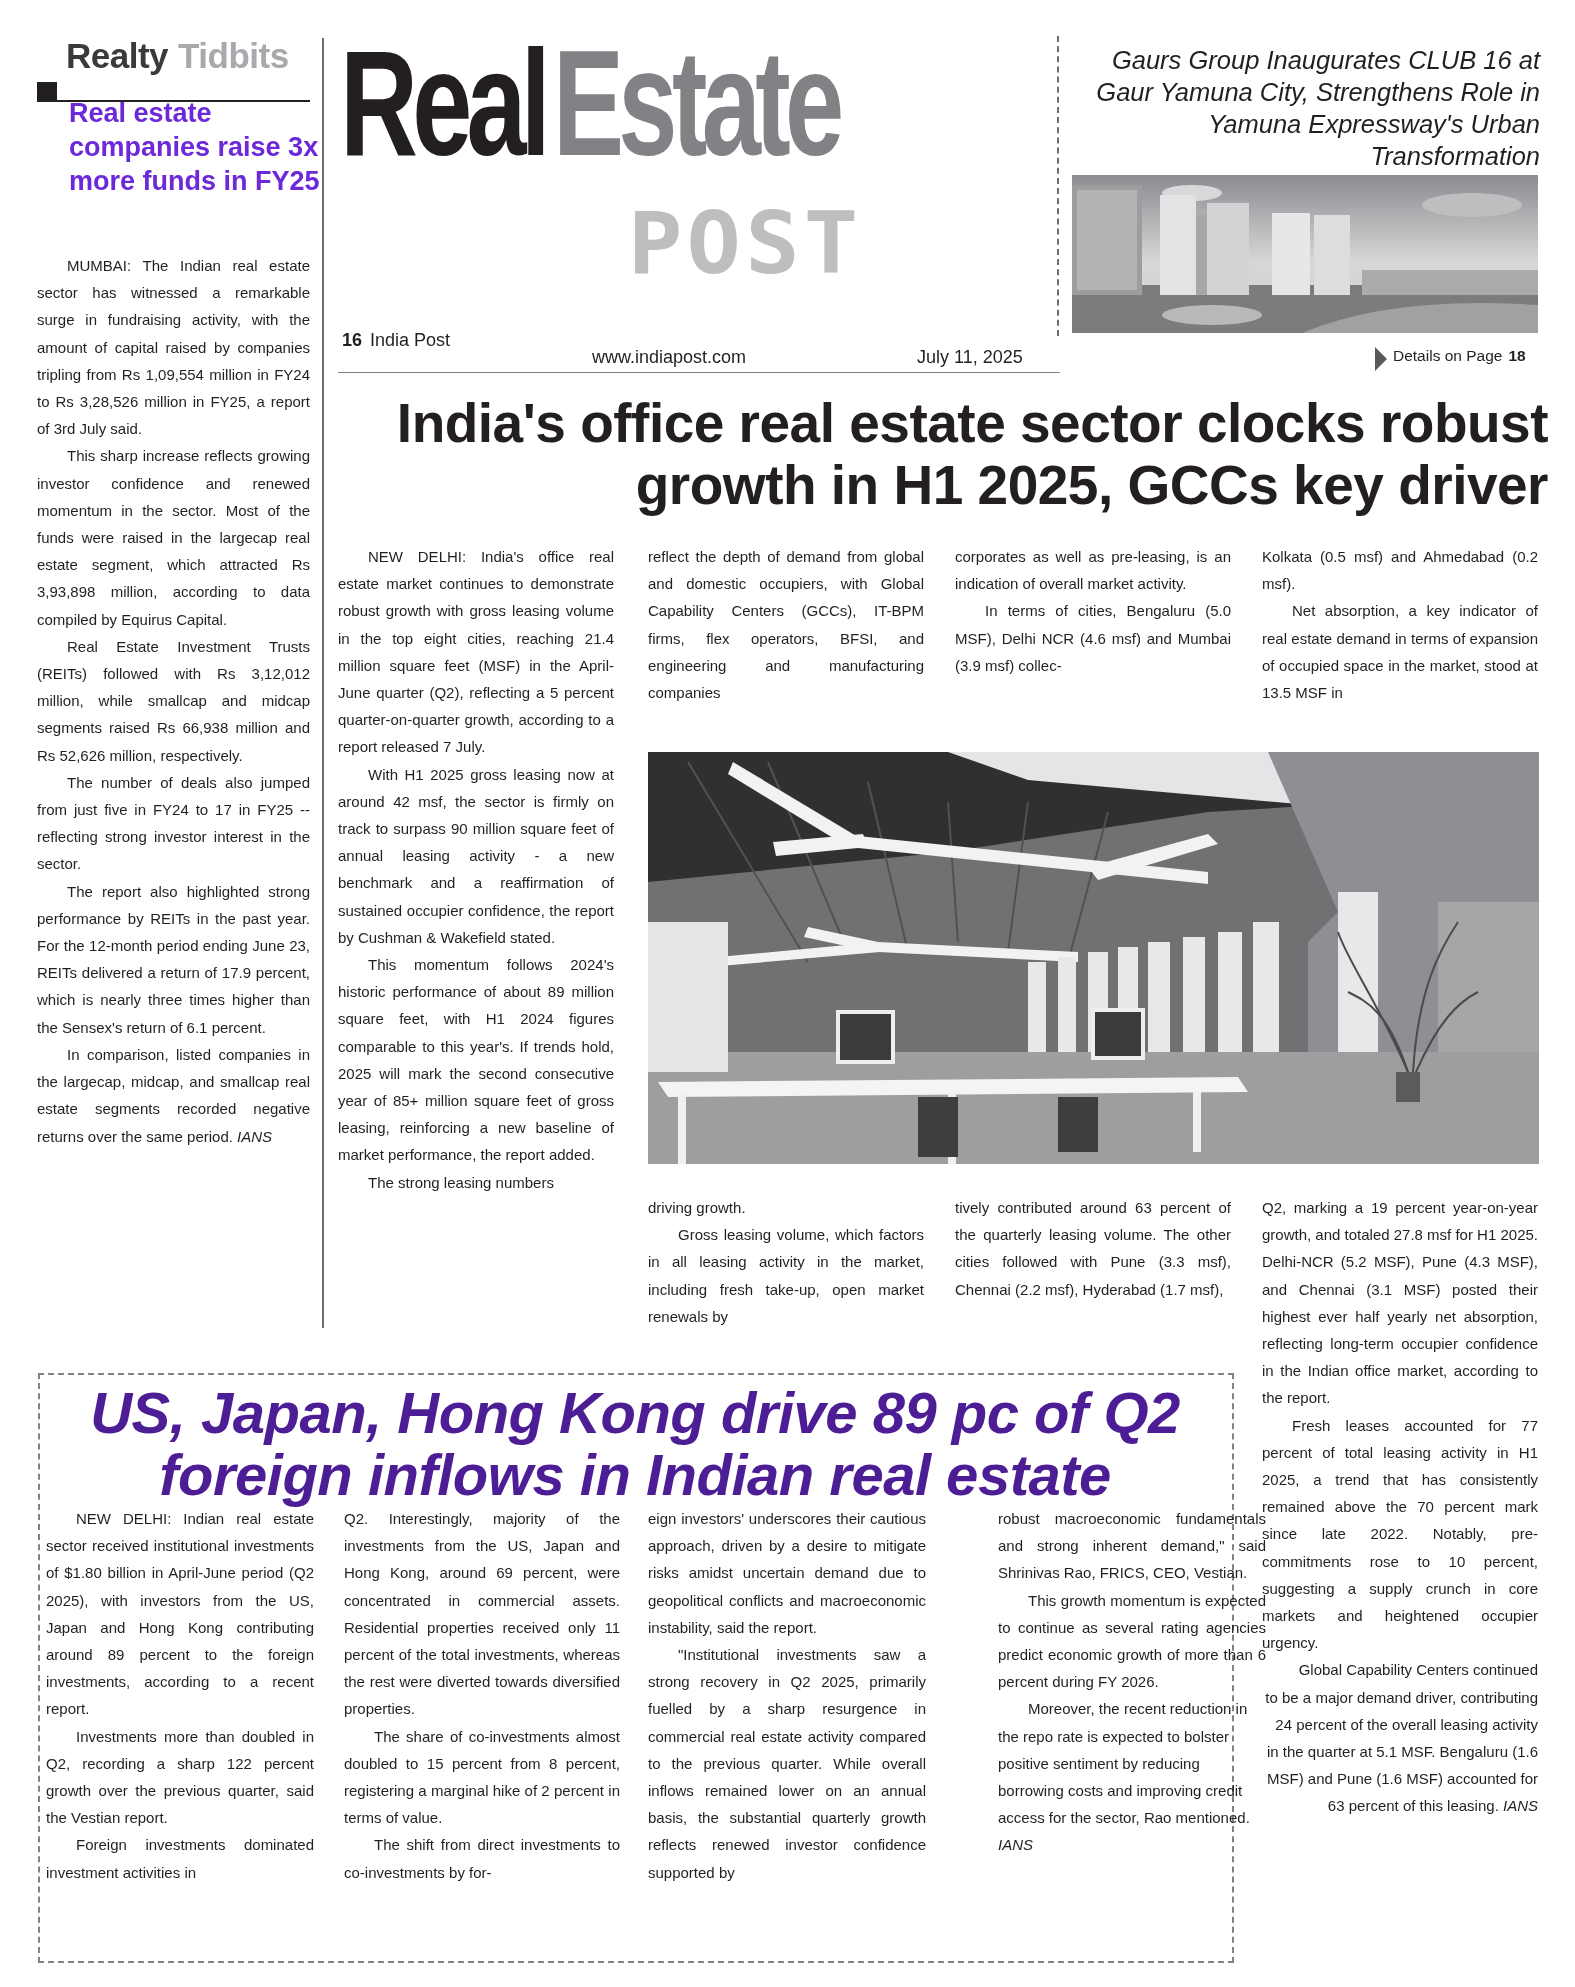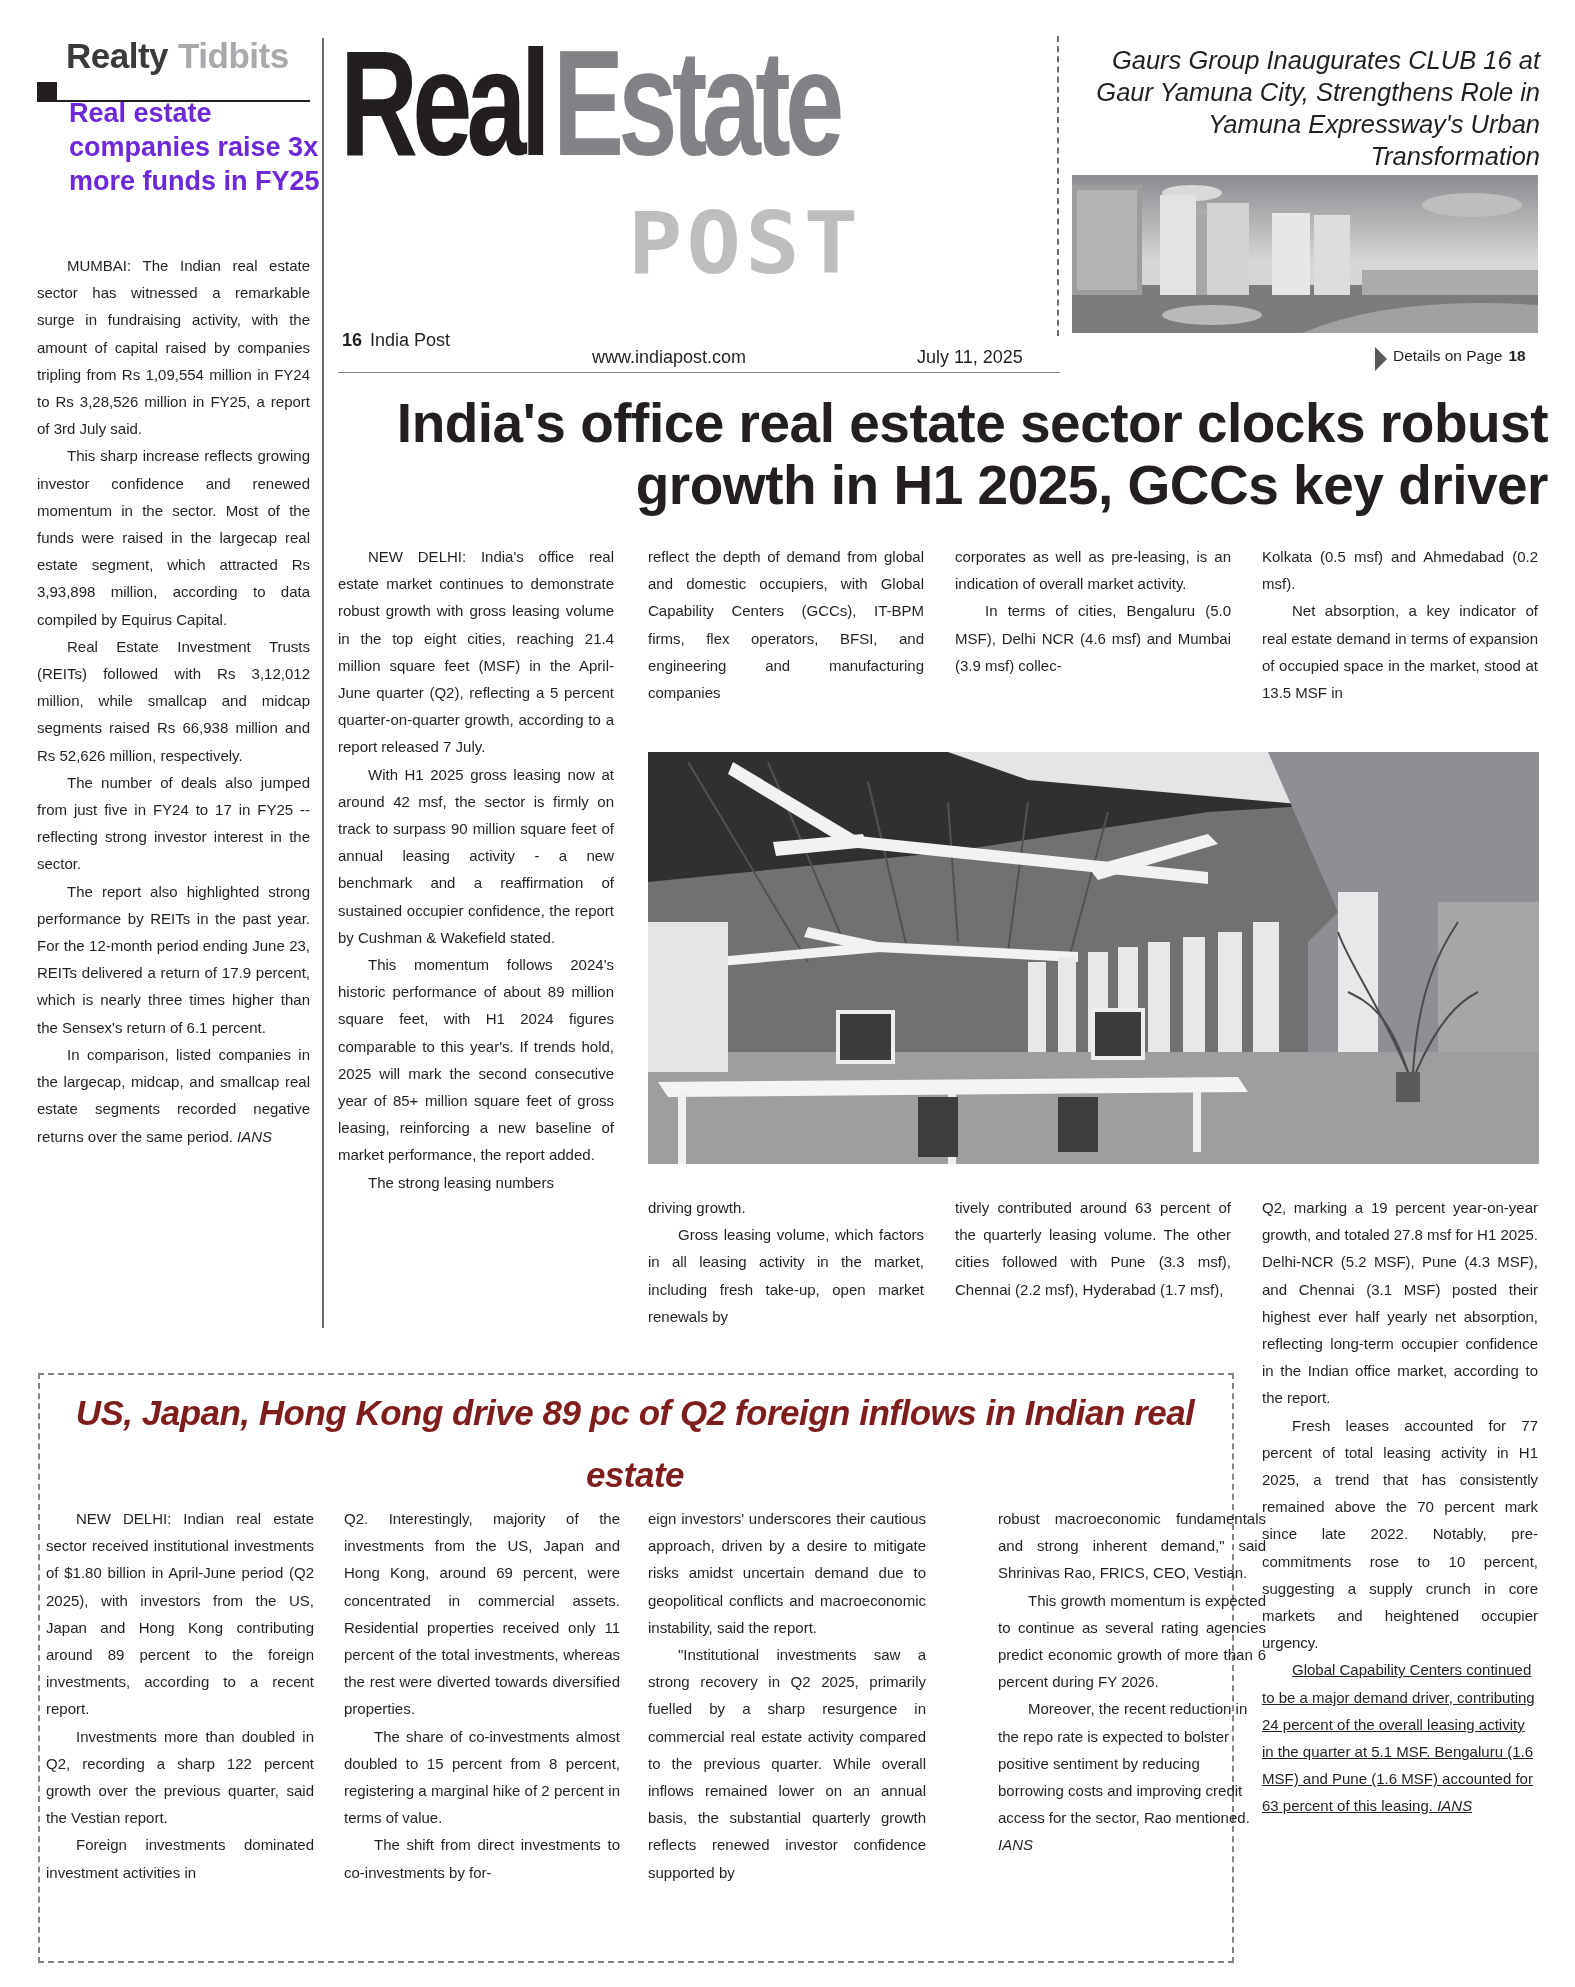--- a/index.html
+++ b/index.html
@@ -41,21 +41,21 @@
   .teaser-link .tri { width: 0; height: 0; border-top: 12px solid transparent; border-bottom: 12px solid transparent; border-left: 12px solid #58595b; }
   .teaser-link b { font-weight: bold; }
 
   
   .main-headline { left: 338px; top: 392px; width: 1210px; text-align: right; font-size: 55px; line-height: 62px; color: #231f20; letter-spacing: -0.5px; }
 
   .office-photo { left: 648px; top: 752px; width: 891px; height: 412px; overflow: hidden; }
 
   
   .box { left: 38px; top: 1373px; width: 1196px; height: 590px; border: 2px dashed #808285; border-right-width: 2px; }
-  .box-headline { left: 60px; top: 1382px; width: 1150px; text-align: center; font-style: italic; font-size: 35px; line-height: 62px; color: #7f1d1d; letter-spacing: -0.5px; }
+  .box-headline { left: 60px; top: 1382px; width: 1150px; text-align: center; font-style: italic; font-size: 58px; line-height: 62px; color: #4c1d95; letter-spacing: -0.5px; }
 </style>
 </head>
 <body>
 
 <div class="abs tidbits-label">
   <span class="w1">Realty</span><span class="w2">Tidbits</span>
 </div>
 <div class="abs tidbits-square"></div>
 <div class="abs tidbits-rule"></div>
 <h2 class="abs side-headline">Real estate companies raise 3x more funds in FY25</h2>
@@ -193,21 +193,21 @@
 <div class="col" style="left:648px; top:1194px; width:276px;">
   <p class="noindent">driving growth.</p>
   <p>Gross leasing volume, which factors in all leasing activity in the market, including fresh take-up, open market renewals by</p>
 </div>
 <div class="col" style="left:955px; top:1194px; width:276px;">
   <p class="noindent">tively contributed around 63 percent of the quarterly leasing volume. The other cities followed with Pune (3.3 msf), Chennai (2.2 msf), Hyderabad (1.7 msf),</p>
 </div>
 <div class="col" style="left:1262px; top:1194px; width:276px;">
   <p class="noindent">Q2, marking a 19 percent year-on-year growth, and totaled 27.8 msf for H1 2025. Delhi-NCR (5.2 MSF), Pune (4.3 MSF), and Chennai (3.1 MSF) posted their highest ever half yearly net absorption, reflecting long-term occupier confidence in the Indian office market, according to the report.</p>
   <p>Fresh leases accounted for 77 percent of total leasing activity in H1 2025, a trend that has consistently remained above the 70 percent mark since late 2022. Notably, pre-commitments rose to 10 percent, suggesting a supply crunch in core markets and heightened occupier urgency.</p>
-  <p style="text-align:left;text-decoration:underline;"><span>Global Capability Centers continued to be a major demand driver, contributing 24 percent of the overall leasing activity in the quarter at 5.1 MSF. Bengaluru (1.6 MSF) and Pune (1.6 MSF) accounted for 63 percent of this leasing.</span> <span class="credit">IANS</span></p>
+  <p style="text-align:right;"><span>Global Capability Centers continued to be a major demand driver, contributing 24 percent of the overall leasing activity in the quarter at 5.1 MSF. Bengaluru (1.6 MSF) and Pune (1.6 MSF) accounted for 63 percent of this leasing.</span> <span class="credit">IANS</span></p>
 </div>
 
 <div class="abs box"></div>
 <h2 class="abs box-headline">US, Japan, Hong Kong drive 89 pc of Q2 foreign inflows in Indian real estate</h2>
 
 <div class="col" style="left:46px; top:1505px; width:268px;">
   <p>NEW DELHI: Indian real estate sector received institutional investments of $1.80 billion in April-June period (Q2 2025), with investors from the US, Japan and Hong Kong contributing around 89 percent to the foreign investments, according to a recent report.</p>
   <p>Investments more than doubled in Q2, recording a sharp 122 percent growth over the previous quarter, said the Vestian report.</p>
   <p>Foreign investments dominated investment activities in</p>
 </div>

